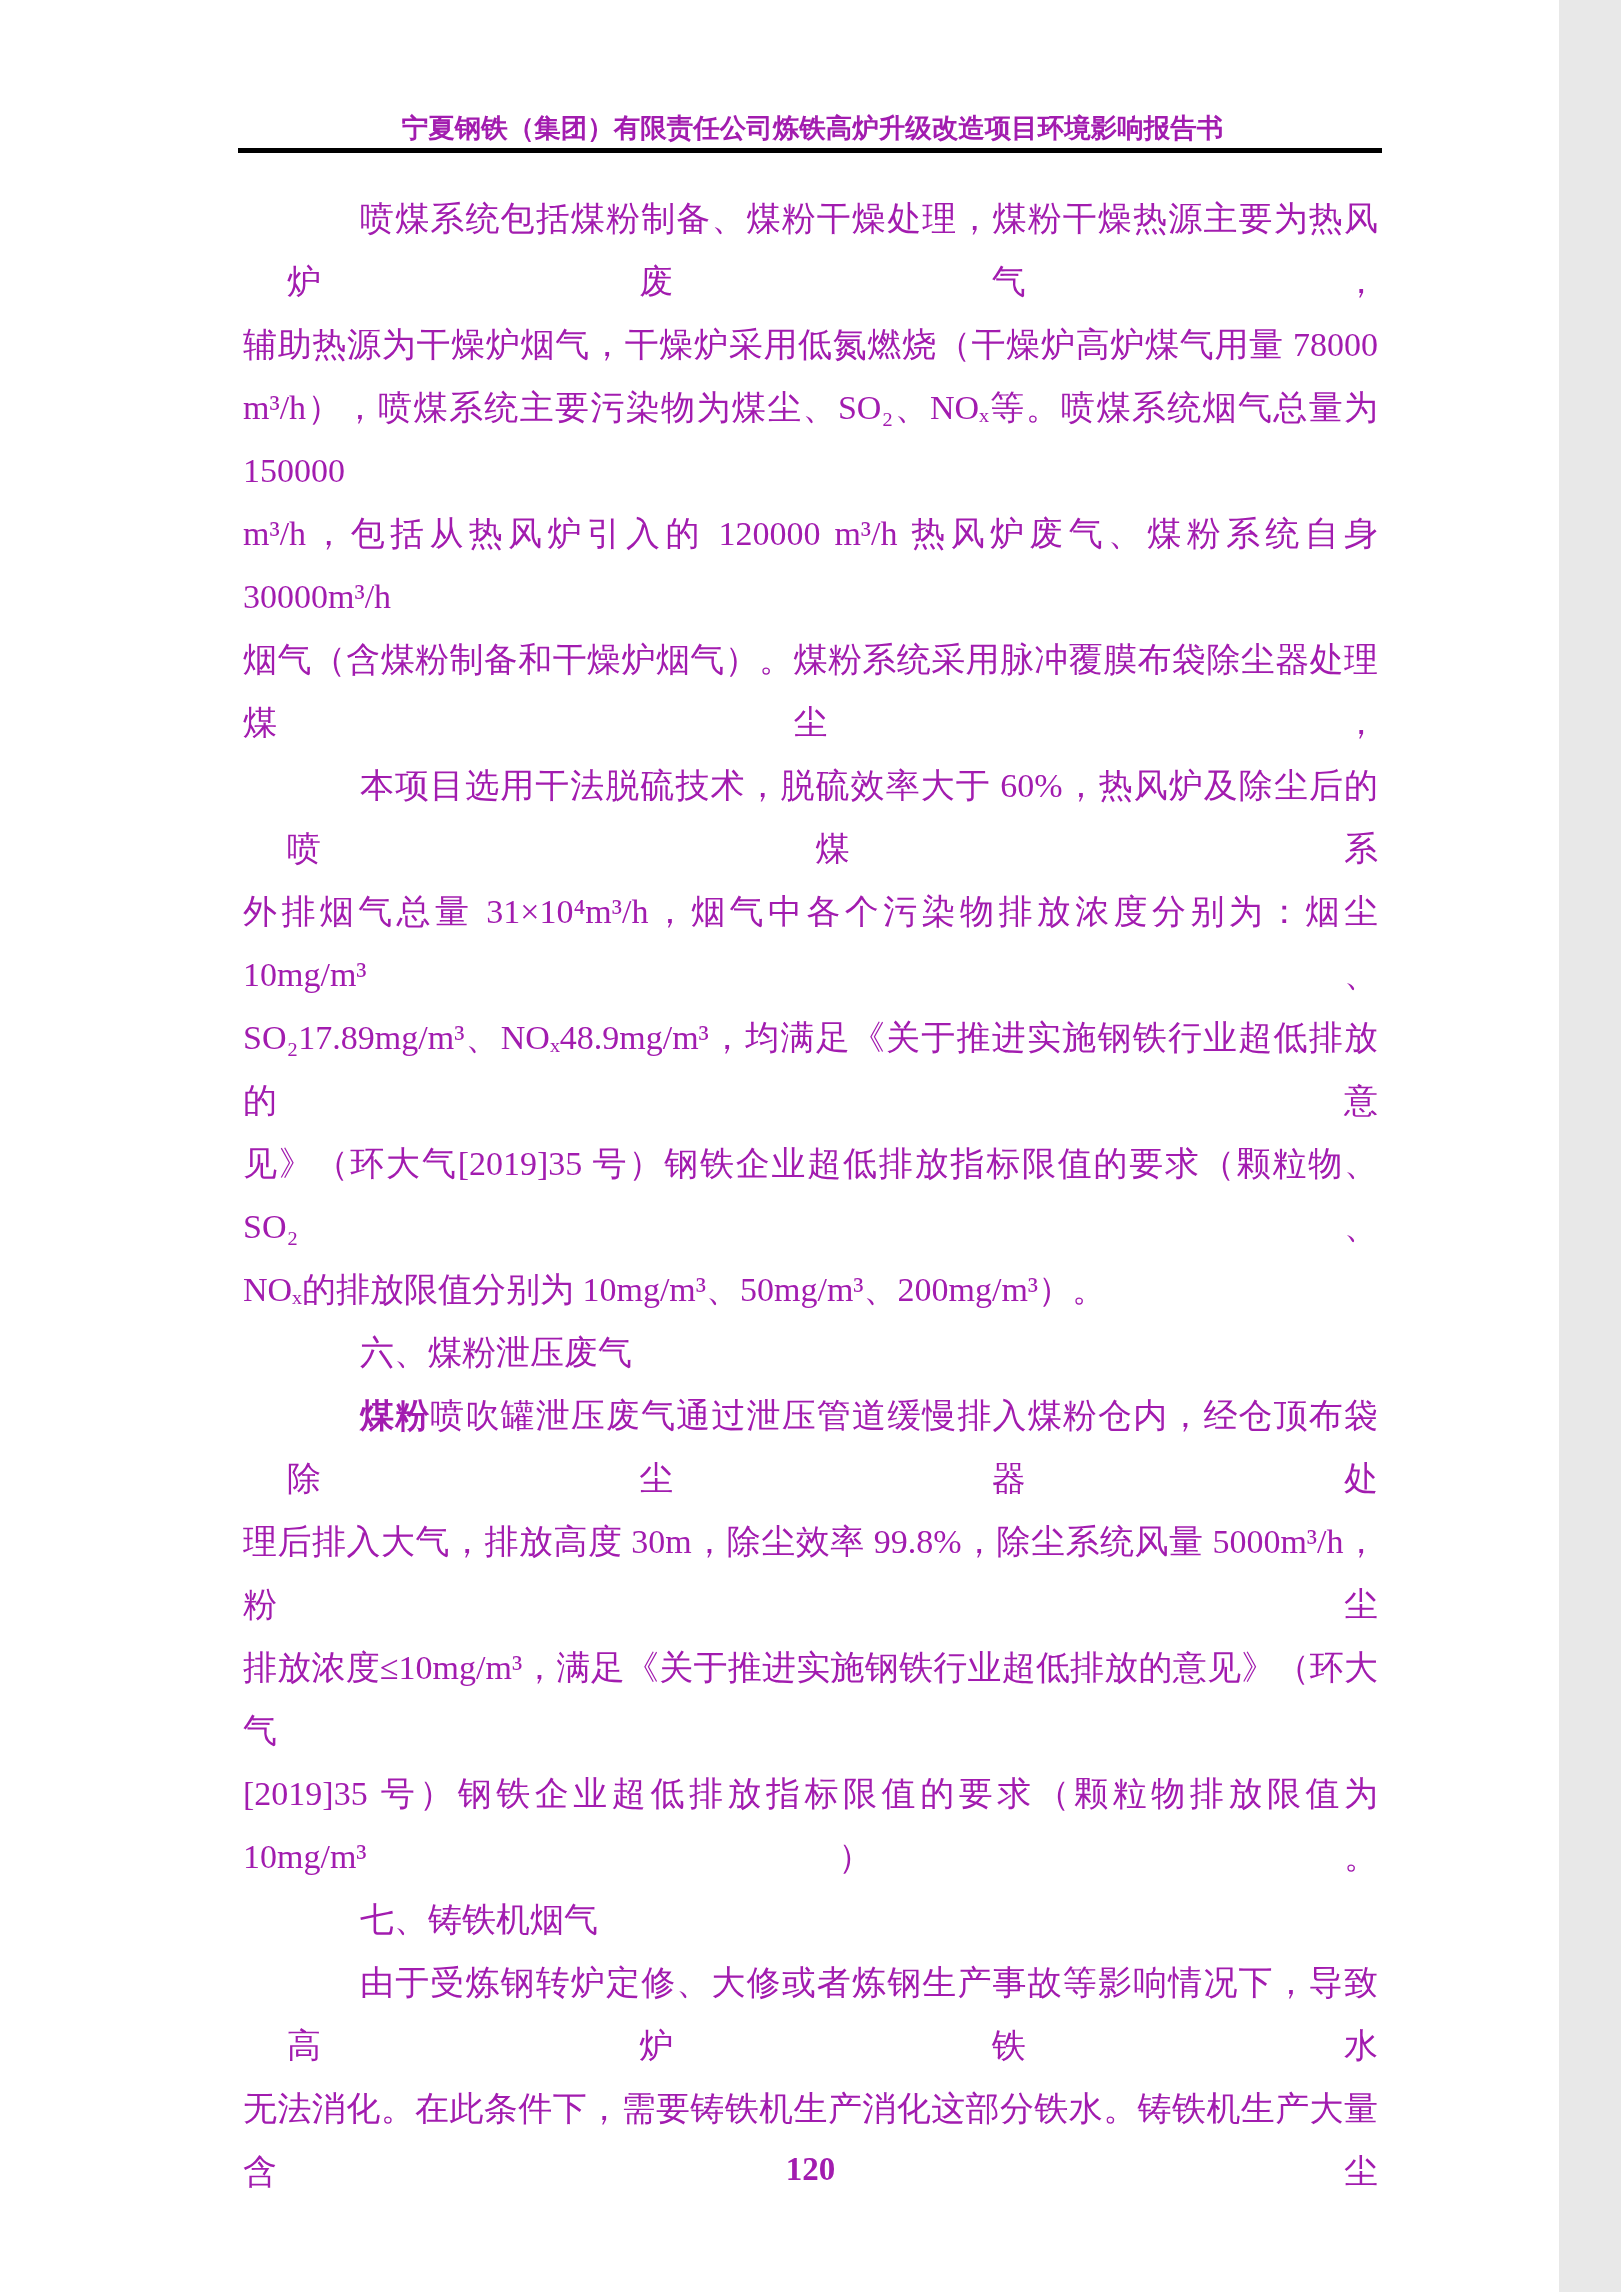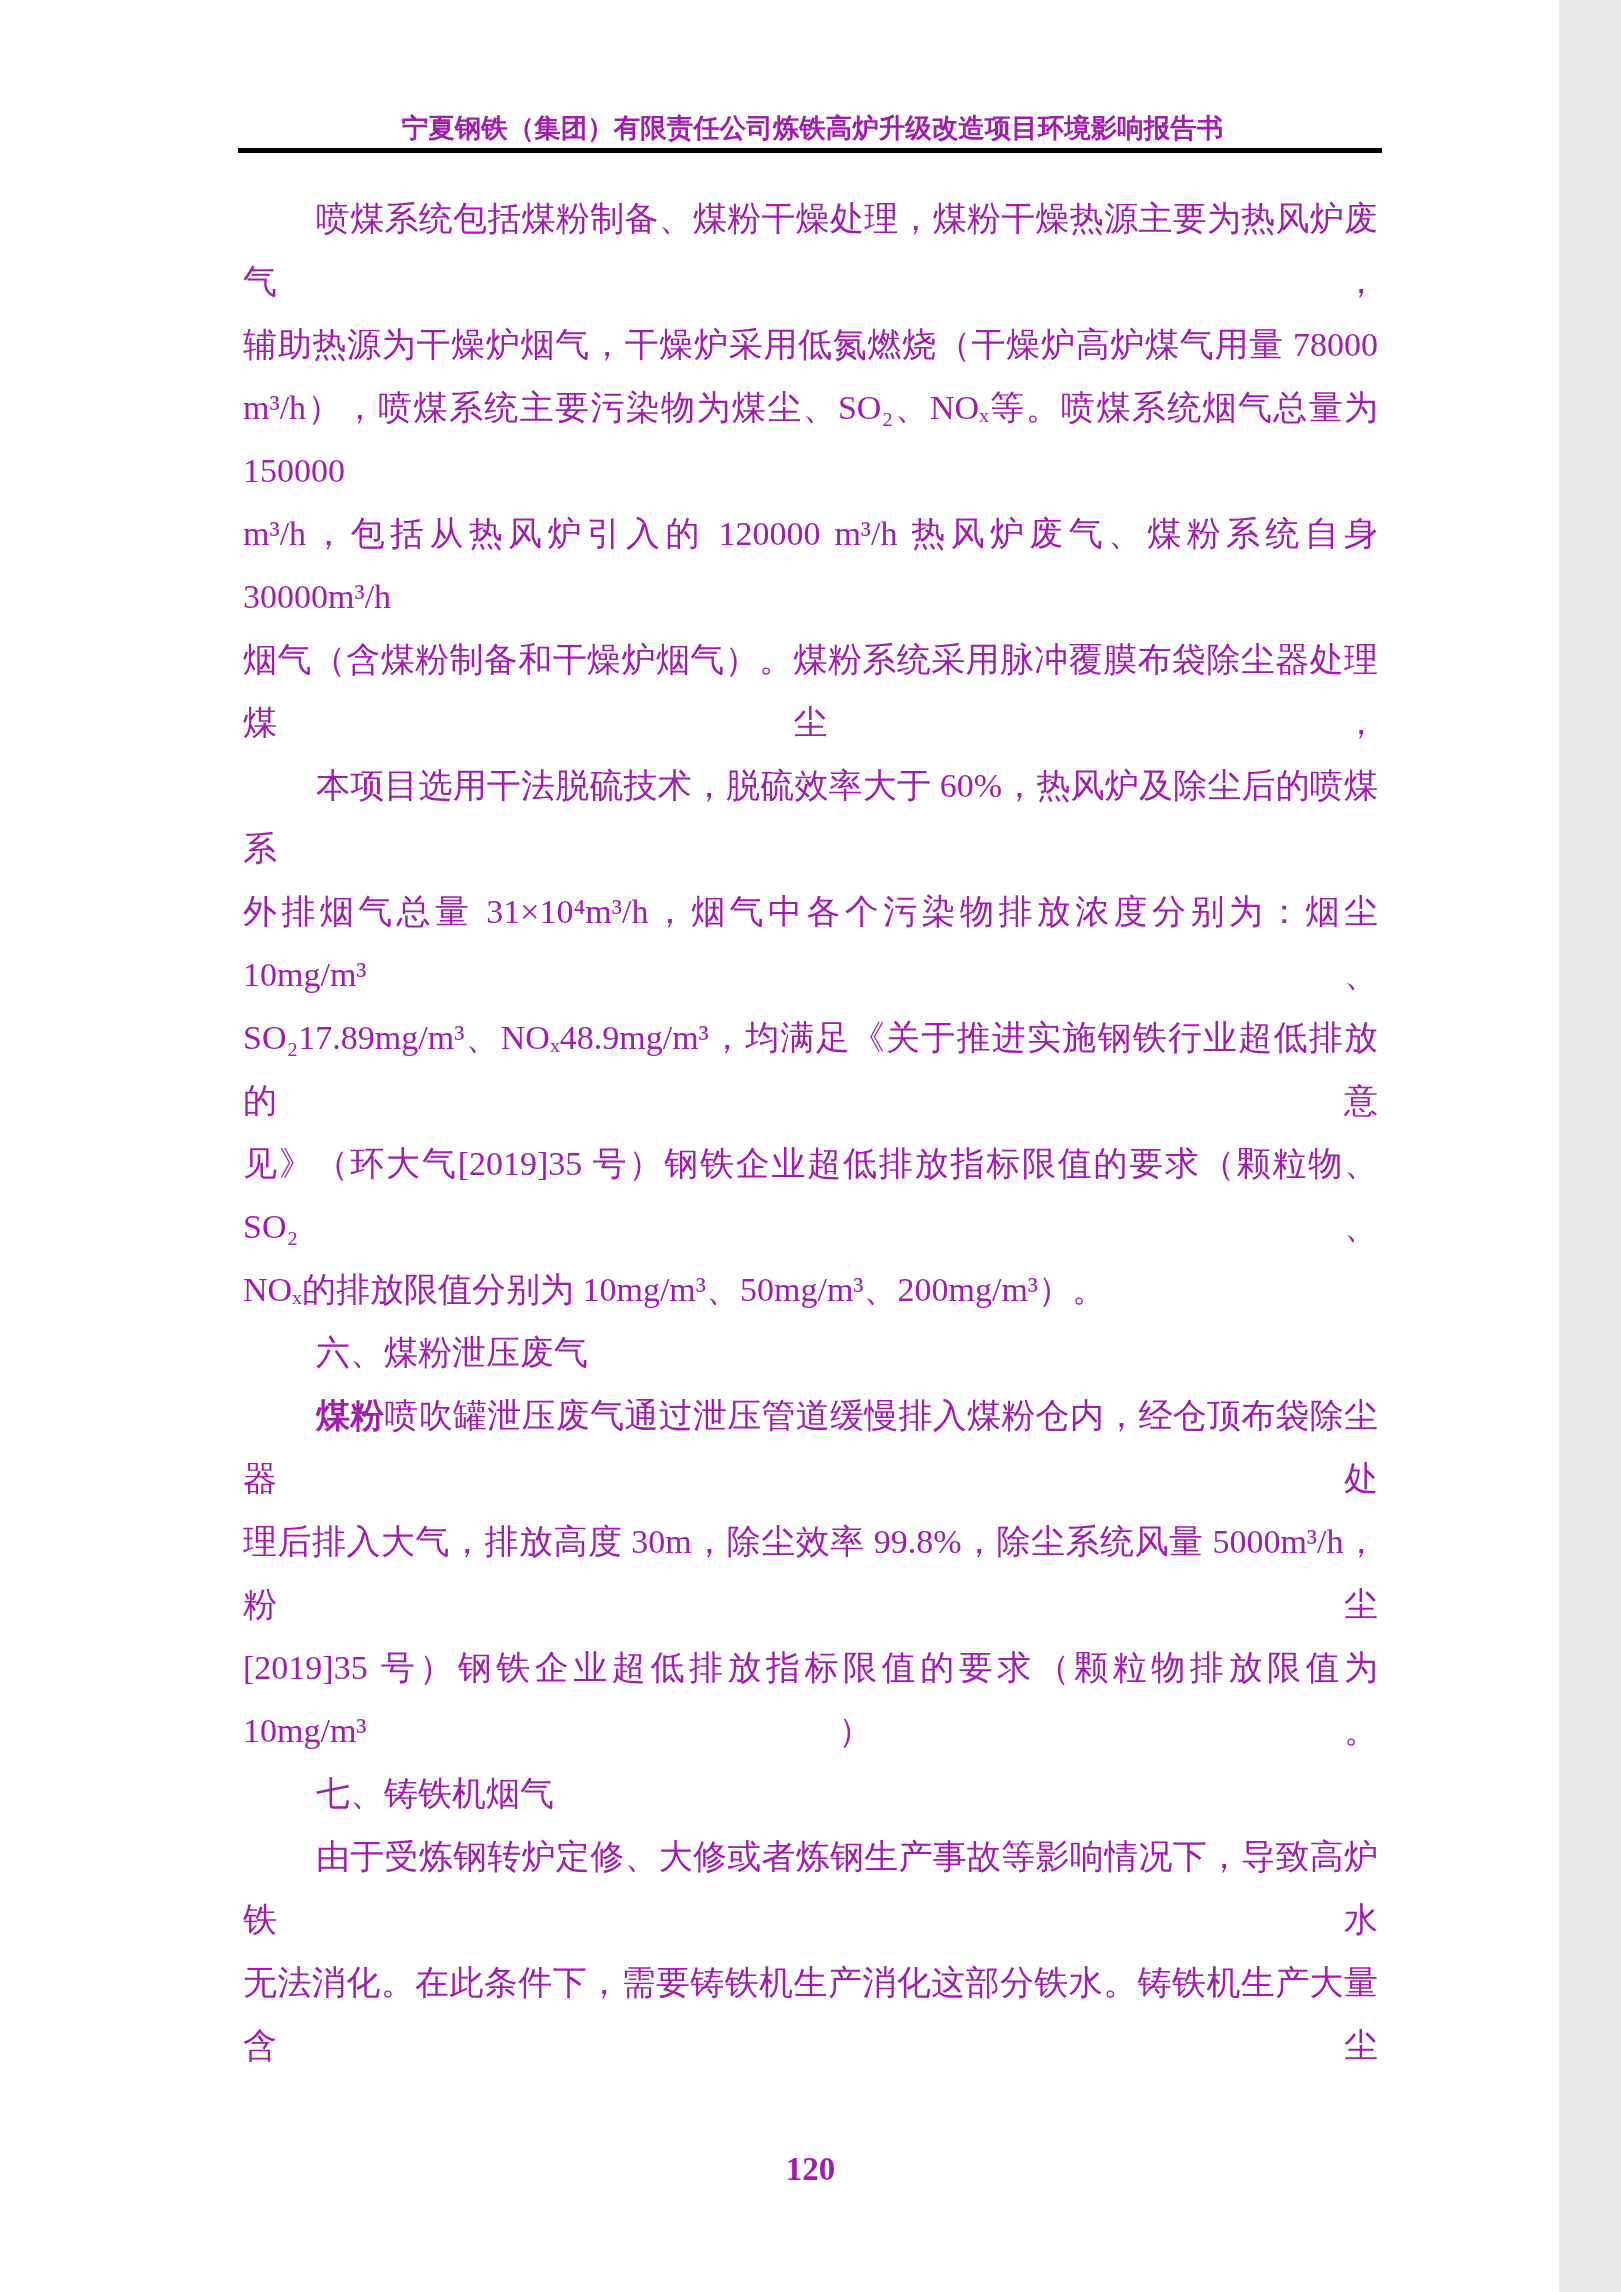--- a/index.html
+++ b/index.html
@@ -33,21 +33,21 @@
   .content {
     position: absolute;
     top: 187px;
     left: 243px;
     width: 1135px;
     font-size: 34px;
     line-height: 63px;
   }
   .ln { min-height: 63px; }
   .fill { text-align: justify; text-align-last: justify; }
-  .indent { text-indent: 73px; }
+  .indent { text-indent: 73px; margin-left: 44px; }
   .b { font-weight: bold; }
   .page-number {
     position: absolute;
     top: 2115px;
     left: 0;
     width: 1621px;
     text-align: center;
     font-size: 33px;
     font-weight: bold;
     margin-top: 36px;
@@ -68,20 +68,21 @@
     <div class="ln fill">m³/h，包括从热风炉引入的 120000 m³/h 热风炉废气、煤粉系统自身 30000m³/h</div>
     <div class="ln fill">烟气（含煤粉制备和干燥炉烟气）。煤粉系统采用脉冲覆膜布袋除尘器处理煤尘，</div>
     <div class="ln fill indent">本项目选用干法脱硫技术，脱硫效率大于 60%，热风炉及除尘后的喷煤系</div>
     <div class="ln fill">外排烟气总量 31×10⁴m³/h，烟气中各个污染物排放浓度分别为：烟尘 10mg/m³、</div>
     <div class="ln fill">SO₂17.89mg/m³、NOₓ48.9mg/m³，均满足《关于推进实施钢铁行业超低排放的意</div>
     <div class="ln fill">见》（环大气[2019]35 号）钢铁企业超低排放指标限值的要求（颗粒物、SO₂、</div>
     <div class="ln">NOₓ的排放限值分别为 10mg/m³、50mg/m³、200mg/m³）。</div>
     <div class="ln indent">六、煤粉泄压废气</div>
     <div class="ln fill indent"><span class="b">煤粉</span><span>喷吹罐泄压废气通过泄压管道缓慢排入煤粉仓内，经仓顶布袋除尘器处</span></div>
     <div class="ln fill">理后排入大气，排放高度 30m，除尘效率 99.8%，除尘系统风量 5000m³/h，粉尘</div>
+    <div class="ln fill">排放浓度≤10mg/m³，满足《关于推进实施钢铁行业超低排放的意见》（环大气</div>
     <div class="ln fill">[2019]35 号）钢铁企业超低排放指标限值的要求（颗粒物排放限值为 10mg/m³）。</div>
     <div class="ln indent">七、铸铁机烟气</div>
     <div class="ln fill indent">由于受炼钢转炉定修、大修或者炼钢生产事故等影响情况下，导致高炉铁水</div>
     <div class="ln fill">无法消化。在此条件下，需要铸铁机生产消化这部分铁水。铸铁机生产大量含尘</div>
 
   </div>
 
   <div class="page-number">120</div>
 
 </div>

